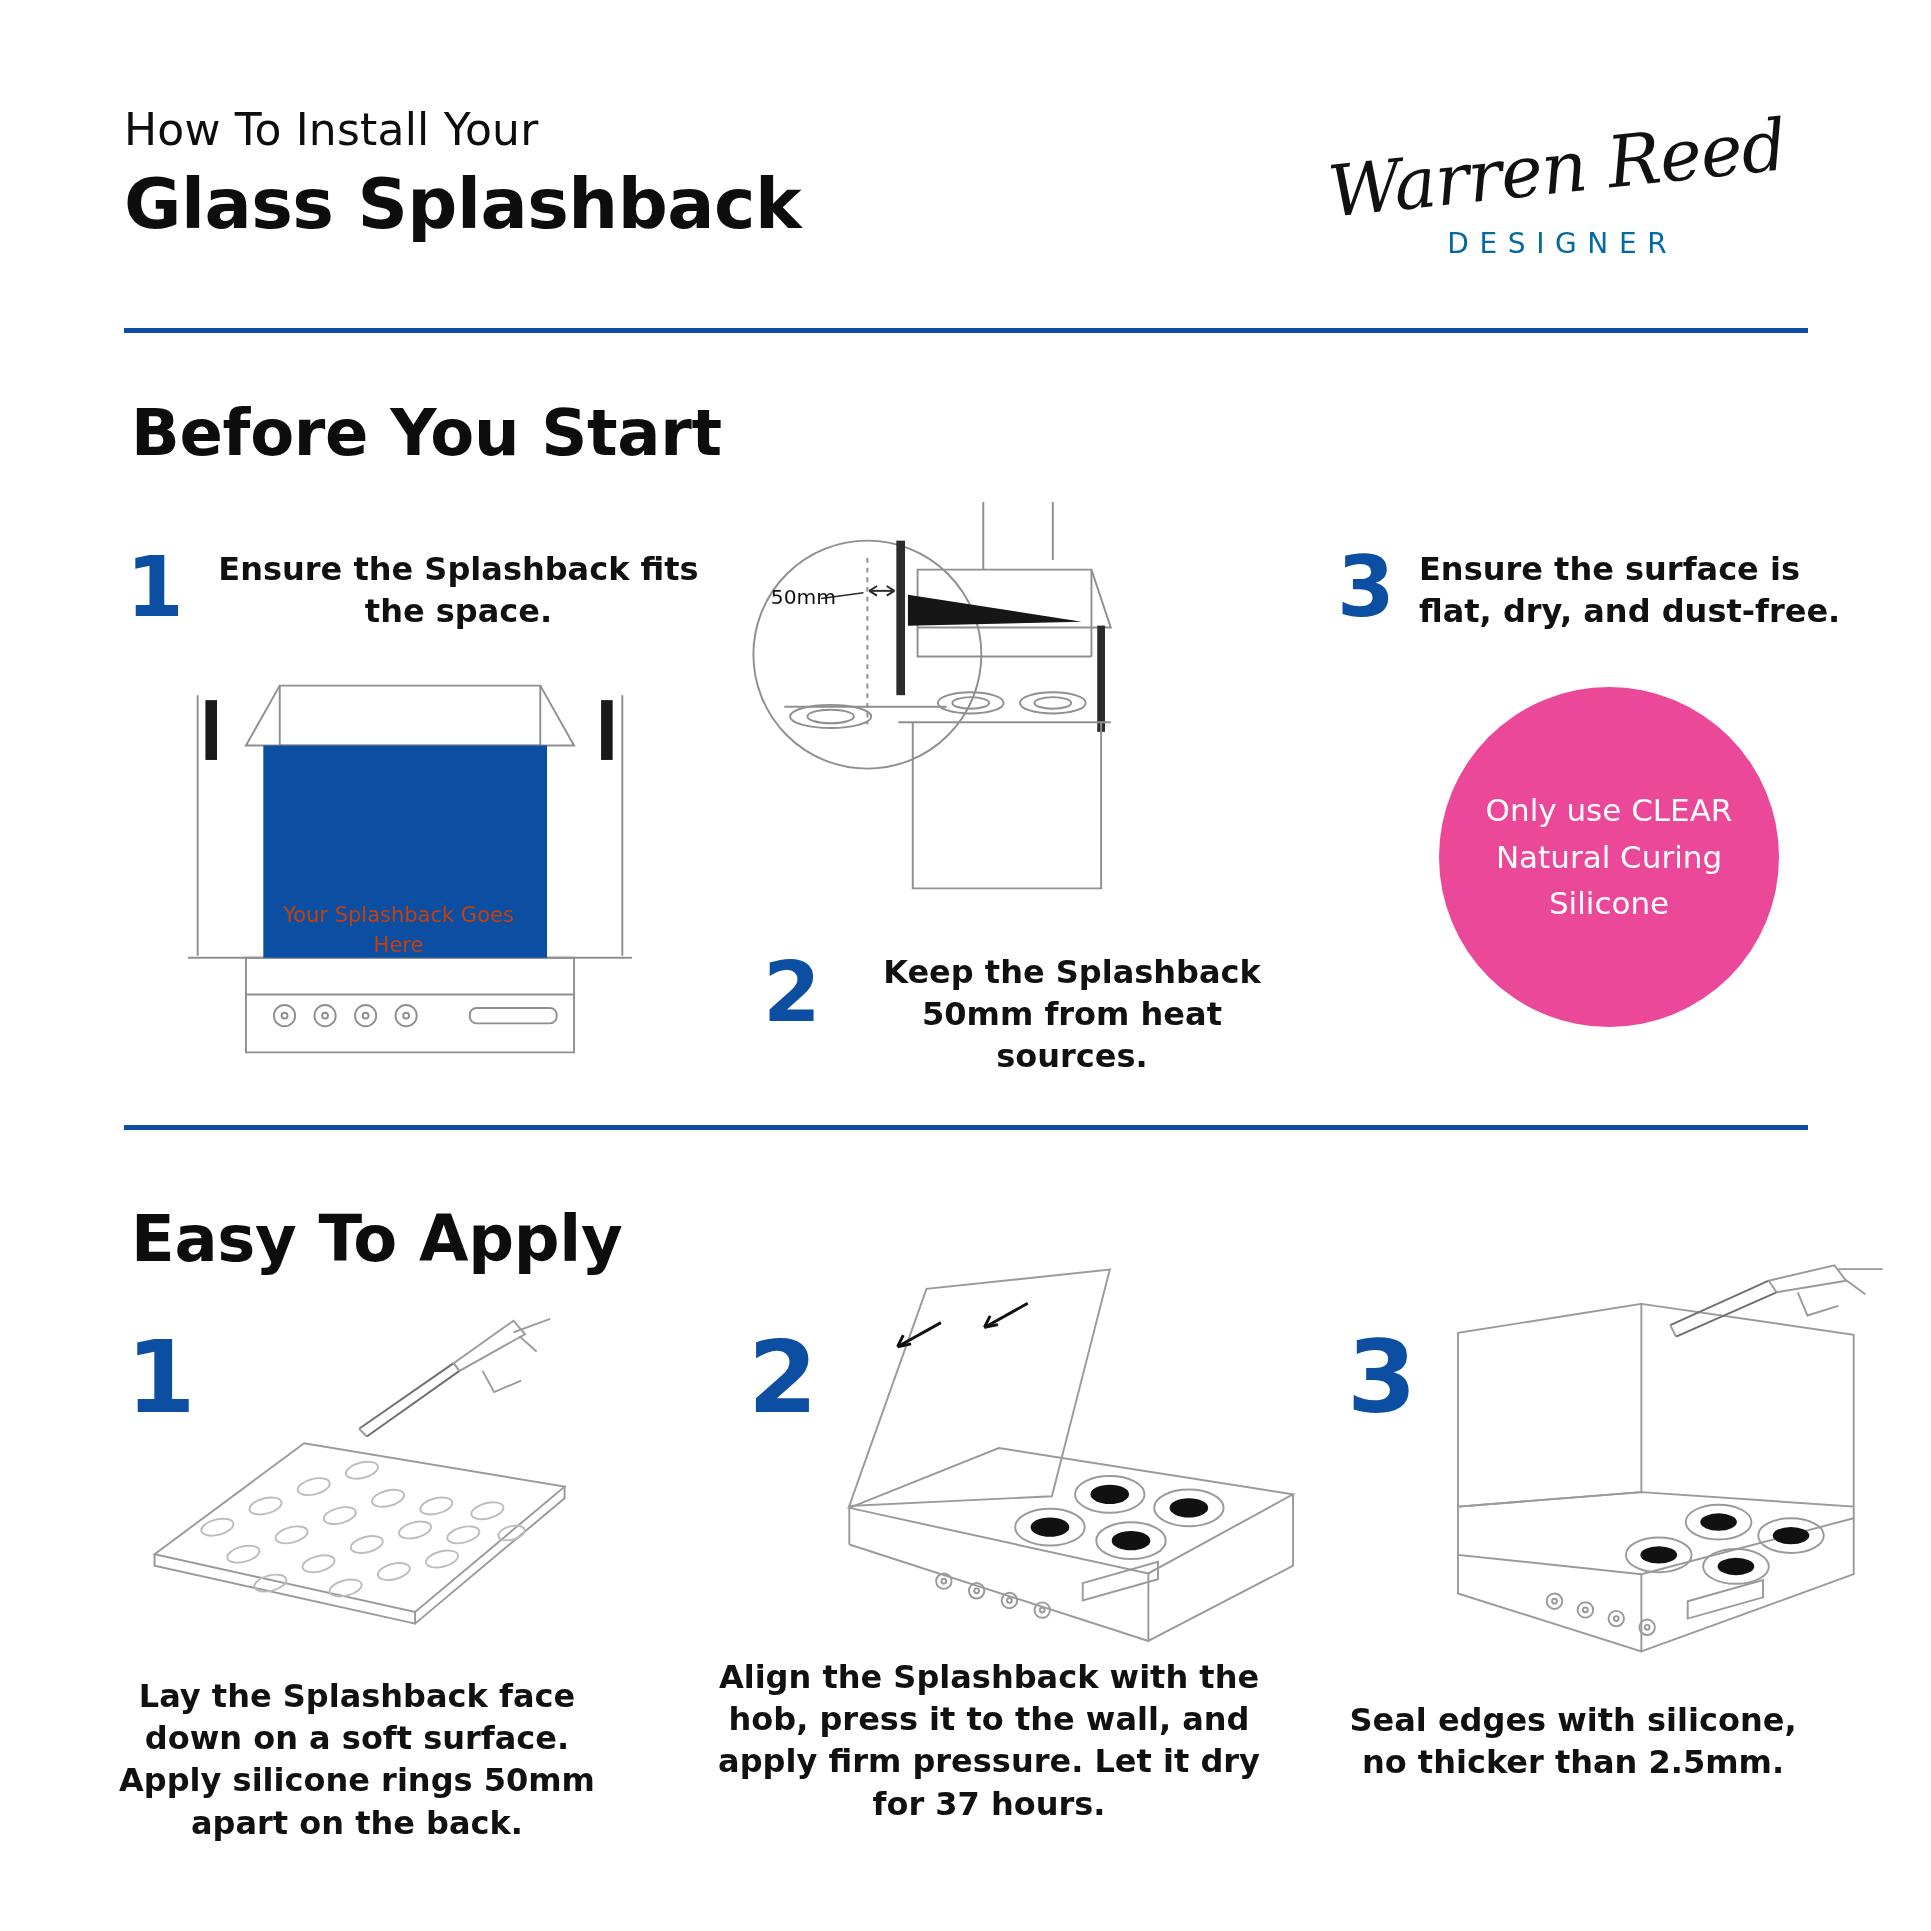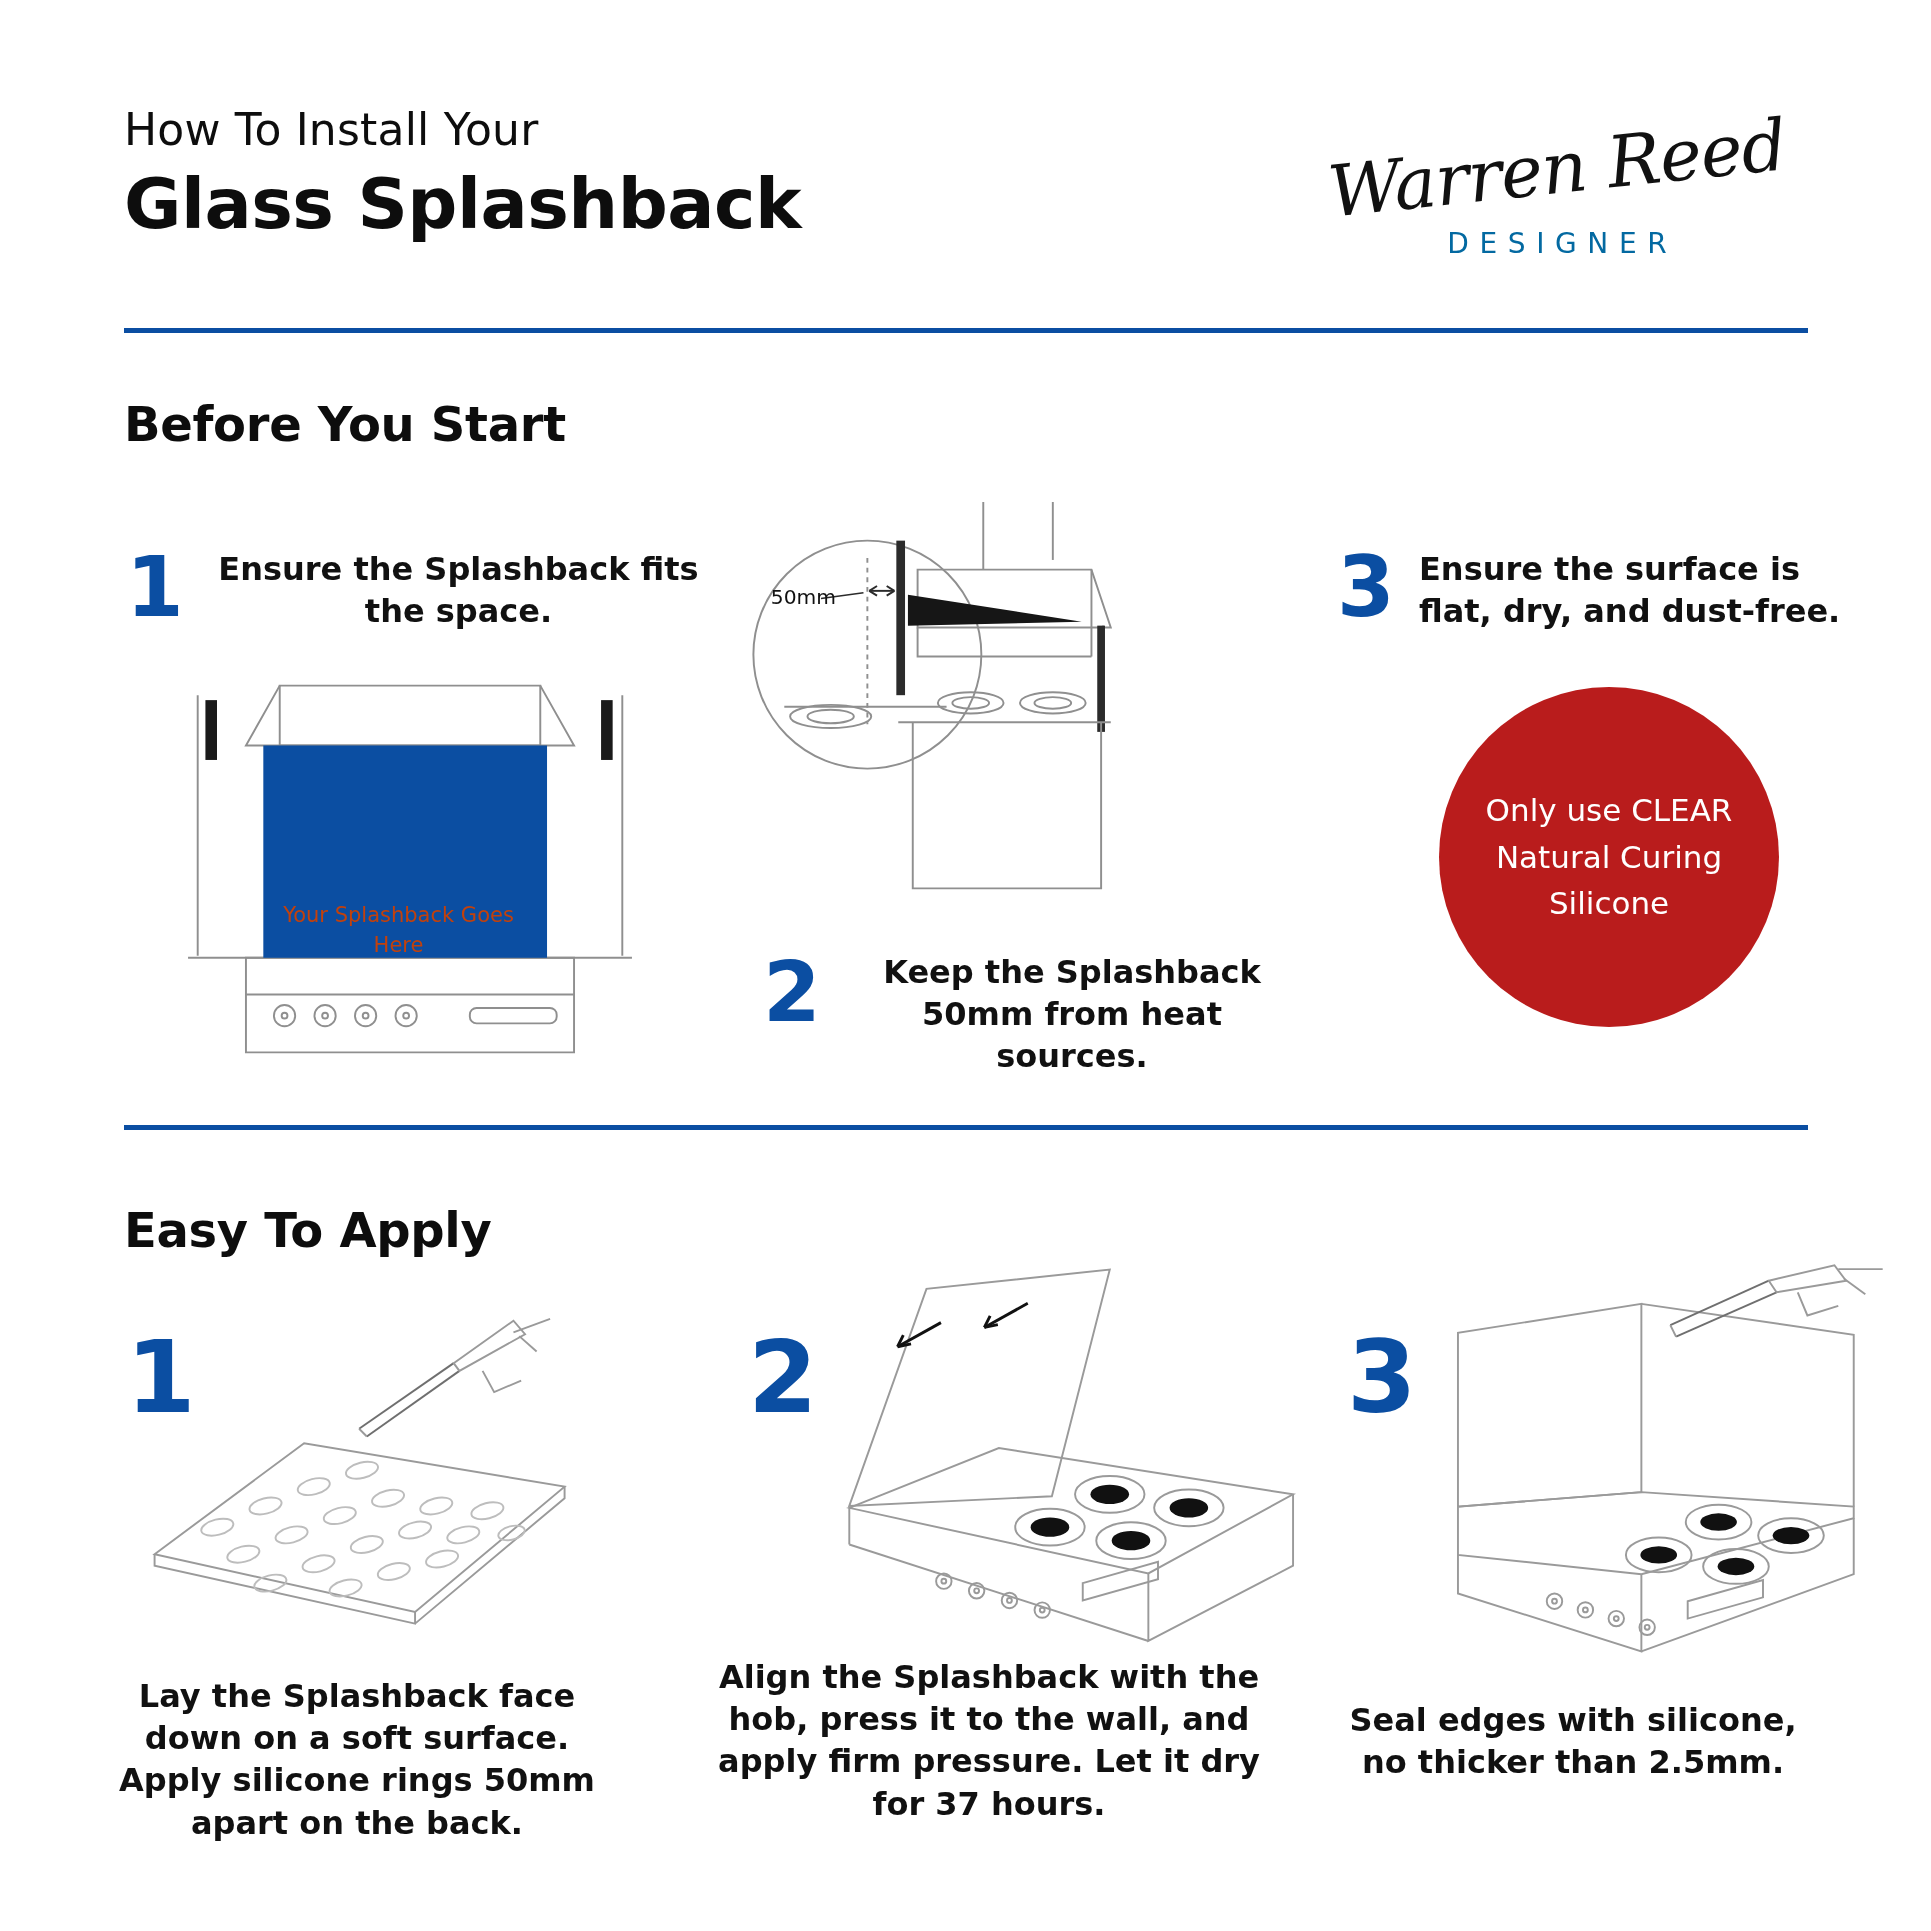--- a/index.html
+++ b/index.html
@@ -72,22 +72,22 @@
     width: 1684px;
     height: 4.8px;
     background: #0b4ea2;
   }
   #rule-1 { top: 328px; }
   #rule-2 { top: 1125px; }
 
   
   .section-heading {
     position: absolute;
-    left: 124px;
-    font-size: 48px;
+    left: 131px;
+    font-size: 64px;
     font-weight: 800;
     color: #0d0d0d;
     letter-spacing: -0.3px;
   }
   #heading-before { top: 396px; }
   #heading-easy { top: 1202px; }
 
   
   .numeral {
     position: absolute;
@@ -108,21 +108,21 @@
   }
   .t-top { font-size: 32px; text-align: center; }
   .t-bottom { font-size: 32px; }
 
   
   .badge {
     position: absolute;
     left: 1439px; top: 687px;
     width: 340px; height: 340px;
     border-radius: 50%;
-    background: #b91c1c;
+    background: #ec4899;
     color: #ffffff;
     display: flex;
     align-items: center;
     justify-content: center;
     text-align: center;
     font-size: 31px;
     line-height: 1.5;
     padding: 0 37px;
   }
 

